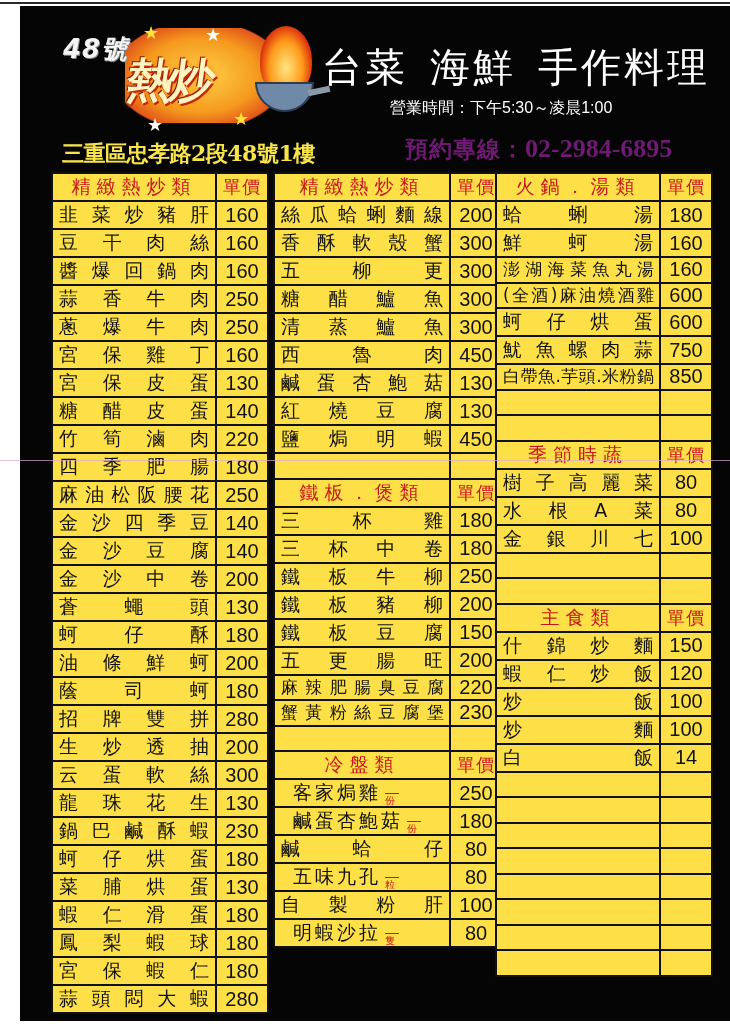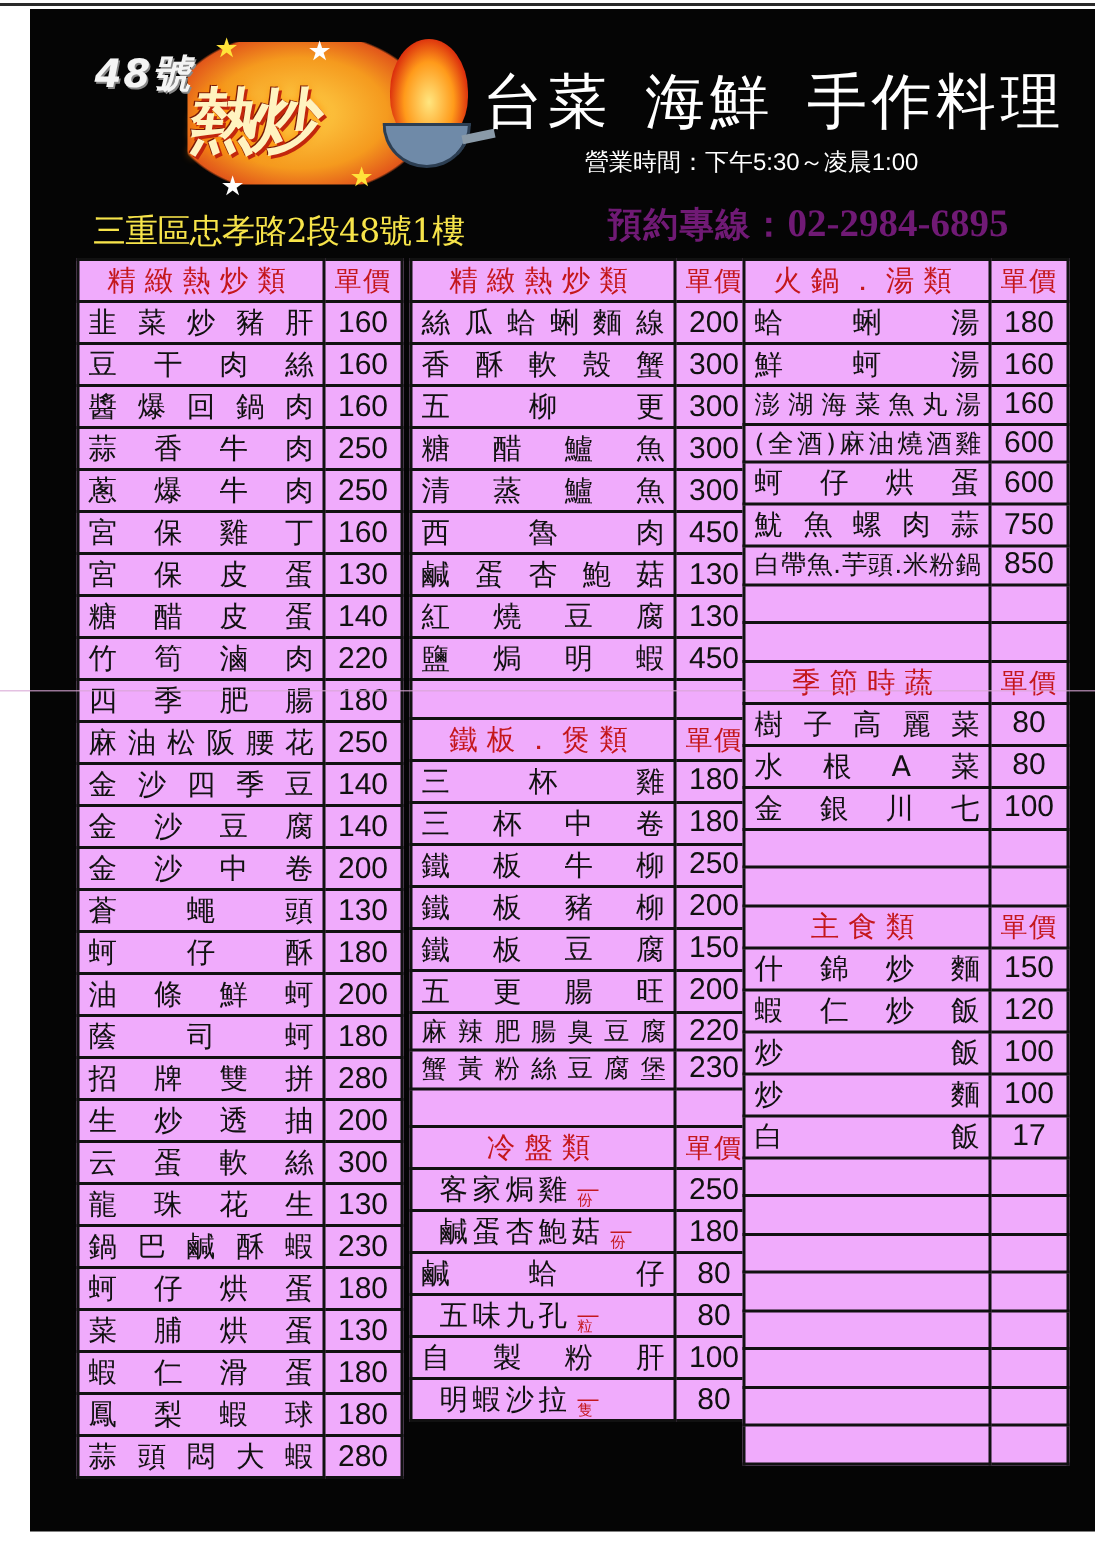--- a/index.html
+++ b/index.html
@@ -27,32 +27,32 @@
   .logo-handle { position:absolute; left:253px; top:70px; width:22px; height:6px; background:#8a9aa8; transform:rotate(-12deg); }
   .star { position:absolute; color:#ffe33a; font-size:18px; }
   .star.w { color:#ffffff; }
 
   .slogan { position:absolute; left:322px; top:40px; color:#ffffff; font-size:40px; letter-spacing:3px;
             font-family:"DejaVu Sans", sans-serif; white-space:nowrap; }
   .slogan span { margin-right:22px; }
   .hours { position:absolute; left:390px; top:98px; color:#ffffff; font-size:16px; white-space:nowrap;
            font-family:"Liberation Sans", sans-serif; }
 
-  .address { position:absolute; left:62px; top:139px; color:#f7e44a; font-size:22px; font-weight:normal;
+  .address { position:absolute; left:62px; top:139px; color:#f7e44a; font-size:22px; font-weight:bold;
              font-family:"DejaVu Serif", serif; letter-spacing:-0.5px; white-space:nowrap; }
   .phone { position:absolute; left:405px; top:134px; color:#701a75; font-size:26px; font-weight:bold;
            font-family:"Liberation Serif", serif; white-space:nowrap; }
   .phone .lbl { font-family:"DejaVu Serif", serif; font-size:23px; letter-spacing:1px; }
 
   
   .col { position:absolute; top:172px; }
   .col.c1 { left:51px; }
   .col.c2 { left:273px; }
   .col.c3 { left:495px; }
-  table { border-collapse:collapse; background:#f0abfc; }
+  table { border-collapse:collapse; background:#fde047; }
   td { border:2px solid #111; height:23.5px; padding:0; font-size:19px; color:#111;
        font-family:"DejaVu Sans", sans-serif; white-space:nowrap; }
   td.name { width:150px; padding:0 6px; text-align:justify; text-align-last:justify; letter-spacing:0; }
   td.price { width:50px; text-align:center; font-size:20px; font-family:"Liberation Sans", sans-serif; }
   tr.hdr td { color:#c4171c; }
   tr.hdr td.name { text-align:center; text-align-last:center; letter-spacing:6px; }
   tr.hdr td.price { font-family:"DejaVu Sans", sans-serif; font-size:18px; letter-spacing:1px; }
   td.compact { text-align:justify; text-align-last:justify; font-size:17px; letter-spacing:-1px; }
   .unit { display:inline-block; color:#c4171c; font-size:10px; line-height:10px; text-align:center;
           width:14px; border-top:1.5px solid #c4171c; margin-left:4px; padding-top:2px; vertical-align:bottom; }
@@ -197,20 +197,24 @@
         </tr>
         <tr class="">
           <td class="name">蝦仁滑蛋</td>
           <td class="price">180</td>
         </tr>
         <tr class="">
           <td class="name">鳳梨蝦球</td>
           <td class="price">180</td>
         </tr>
         <tr class="">
+          <td class="name">宮保蝦仁</td>
+          <td class="price">180</td>
+        </tr>
+        <tr class="">
           <td class="name">蒜頭悶大蝦</td>
           <td class="price">280</td>
         </tr>
       </tbody>
     </table>
   </div>
 <div class="col c2">
     <table>
       <tbody id="t1">
         <tr class="hdr">
@@ -410,21 +414,21 @@
         <tr class="">
           <td class="name">炒飯</td>
           <td class="price">100</td>
         </tr>
         <tr class="">
           <td class="name">炒麵</td>
           <td class="price">100</td>
         </tr>
         <tr class="">
           <td class="name">白飯</td>
-          <td class="price">17</td>
+          <td class="price">14</td>
         </tr>
         <tr class="">
           <td class="name"></td>
           <td class="price"></td>
         </tr>
         <tr class="">
           <td class="name"></td>
           <td class="price"></td>
         </tr>
         <tr class="">

